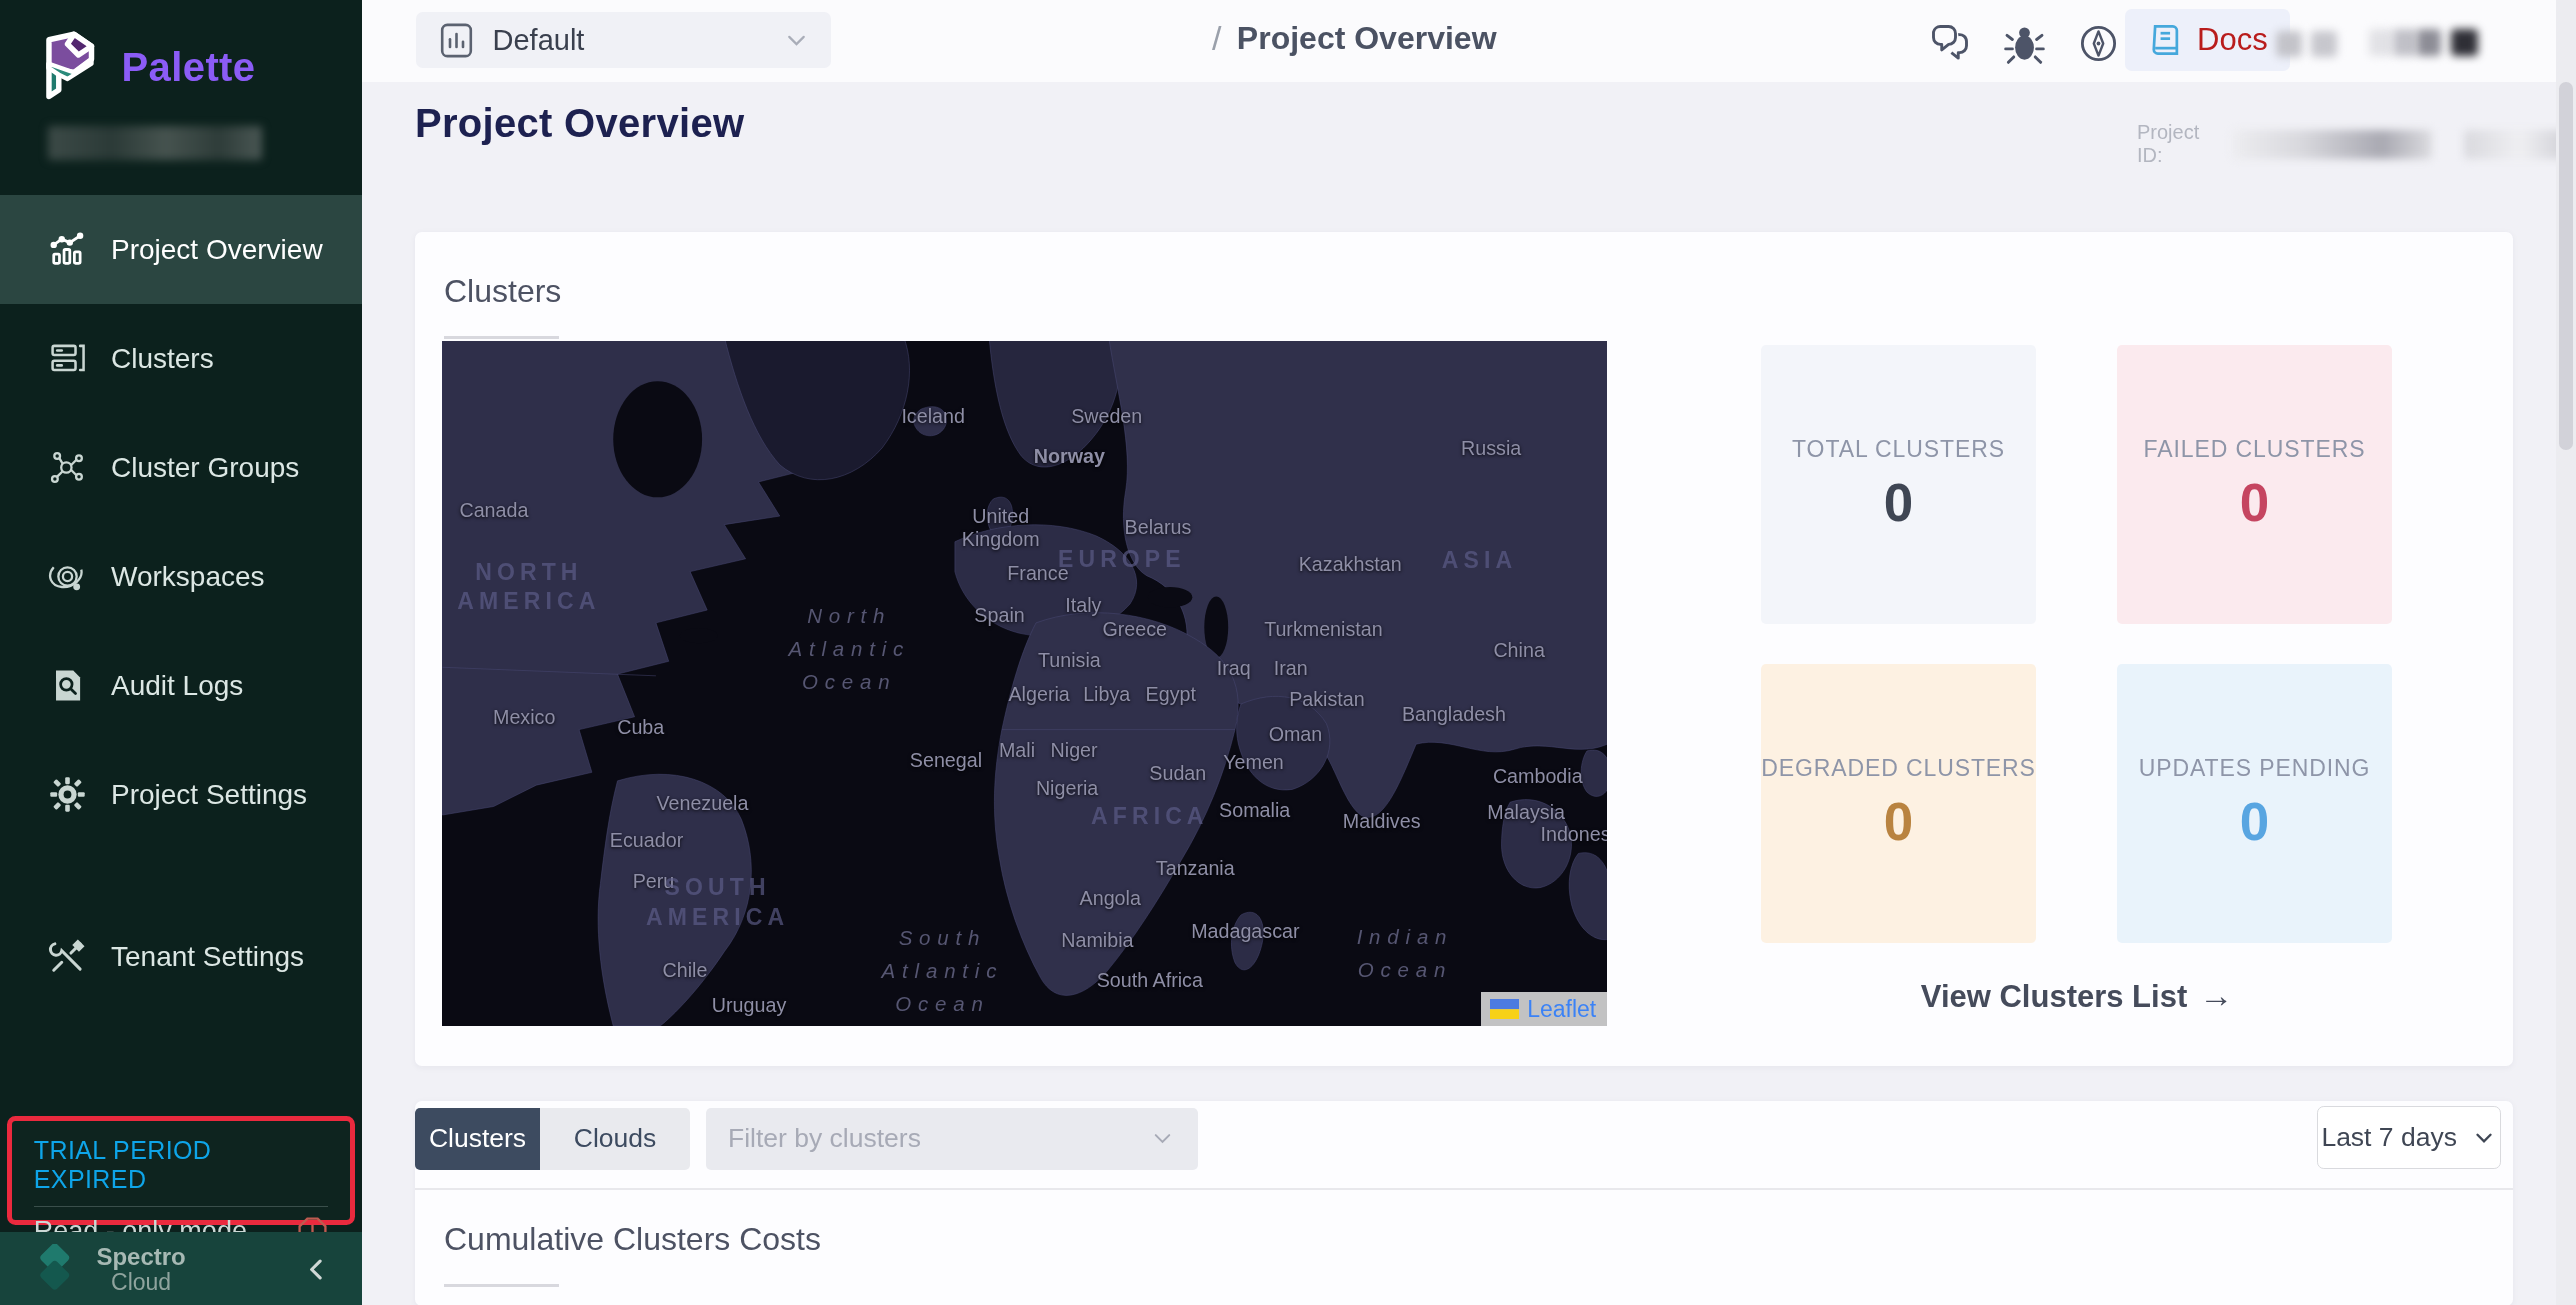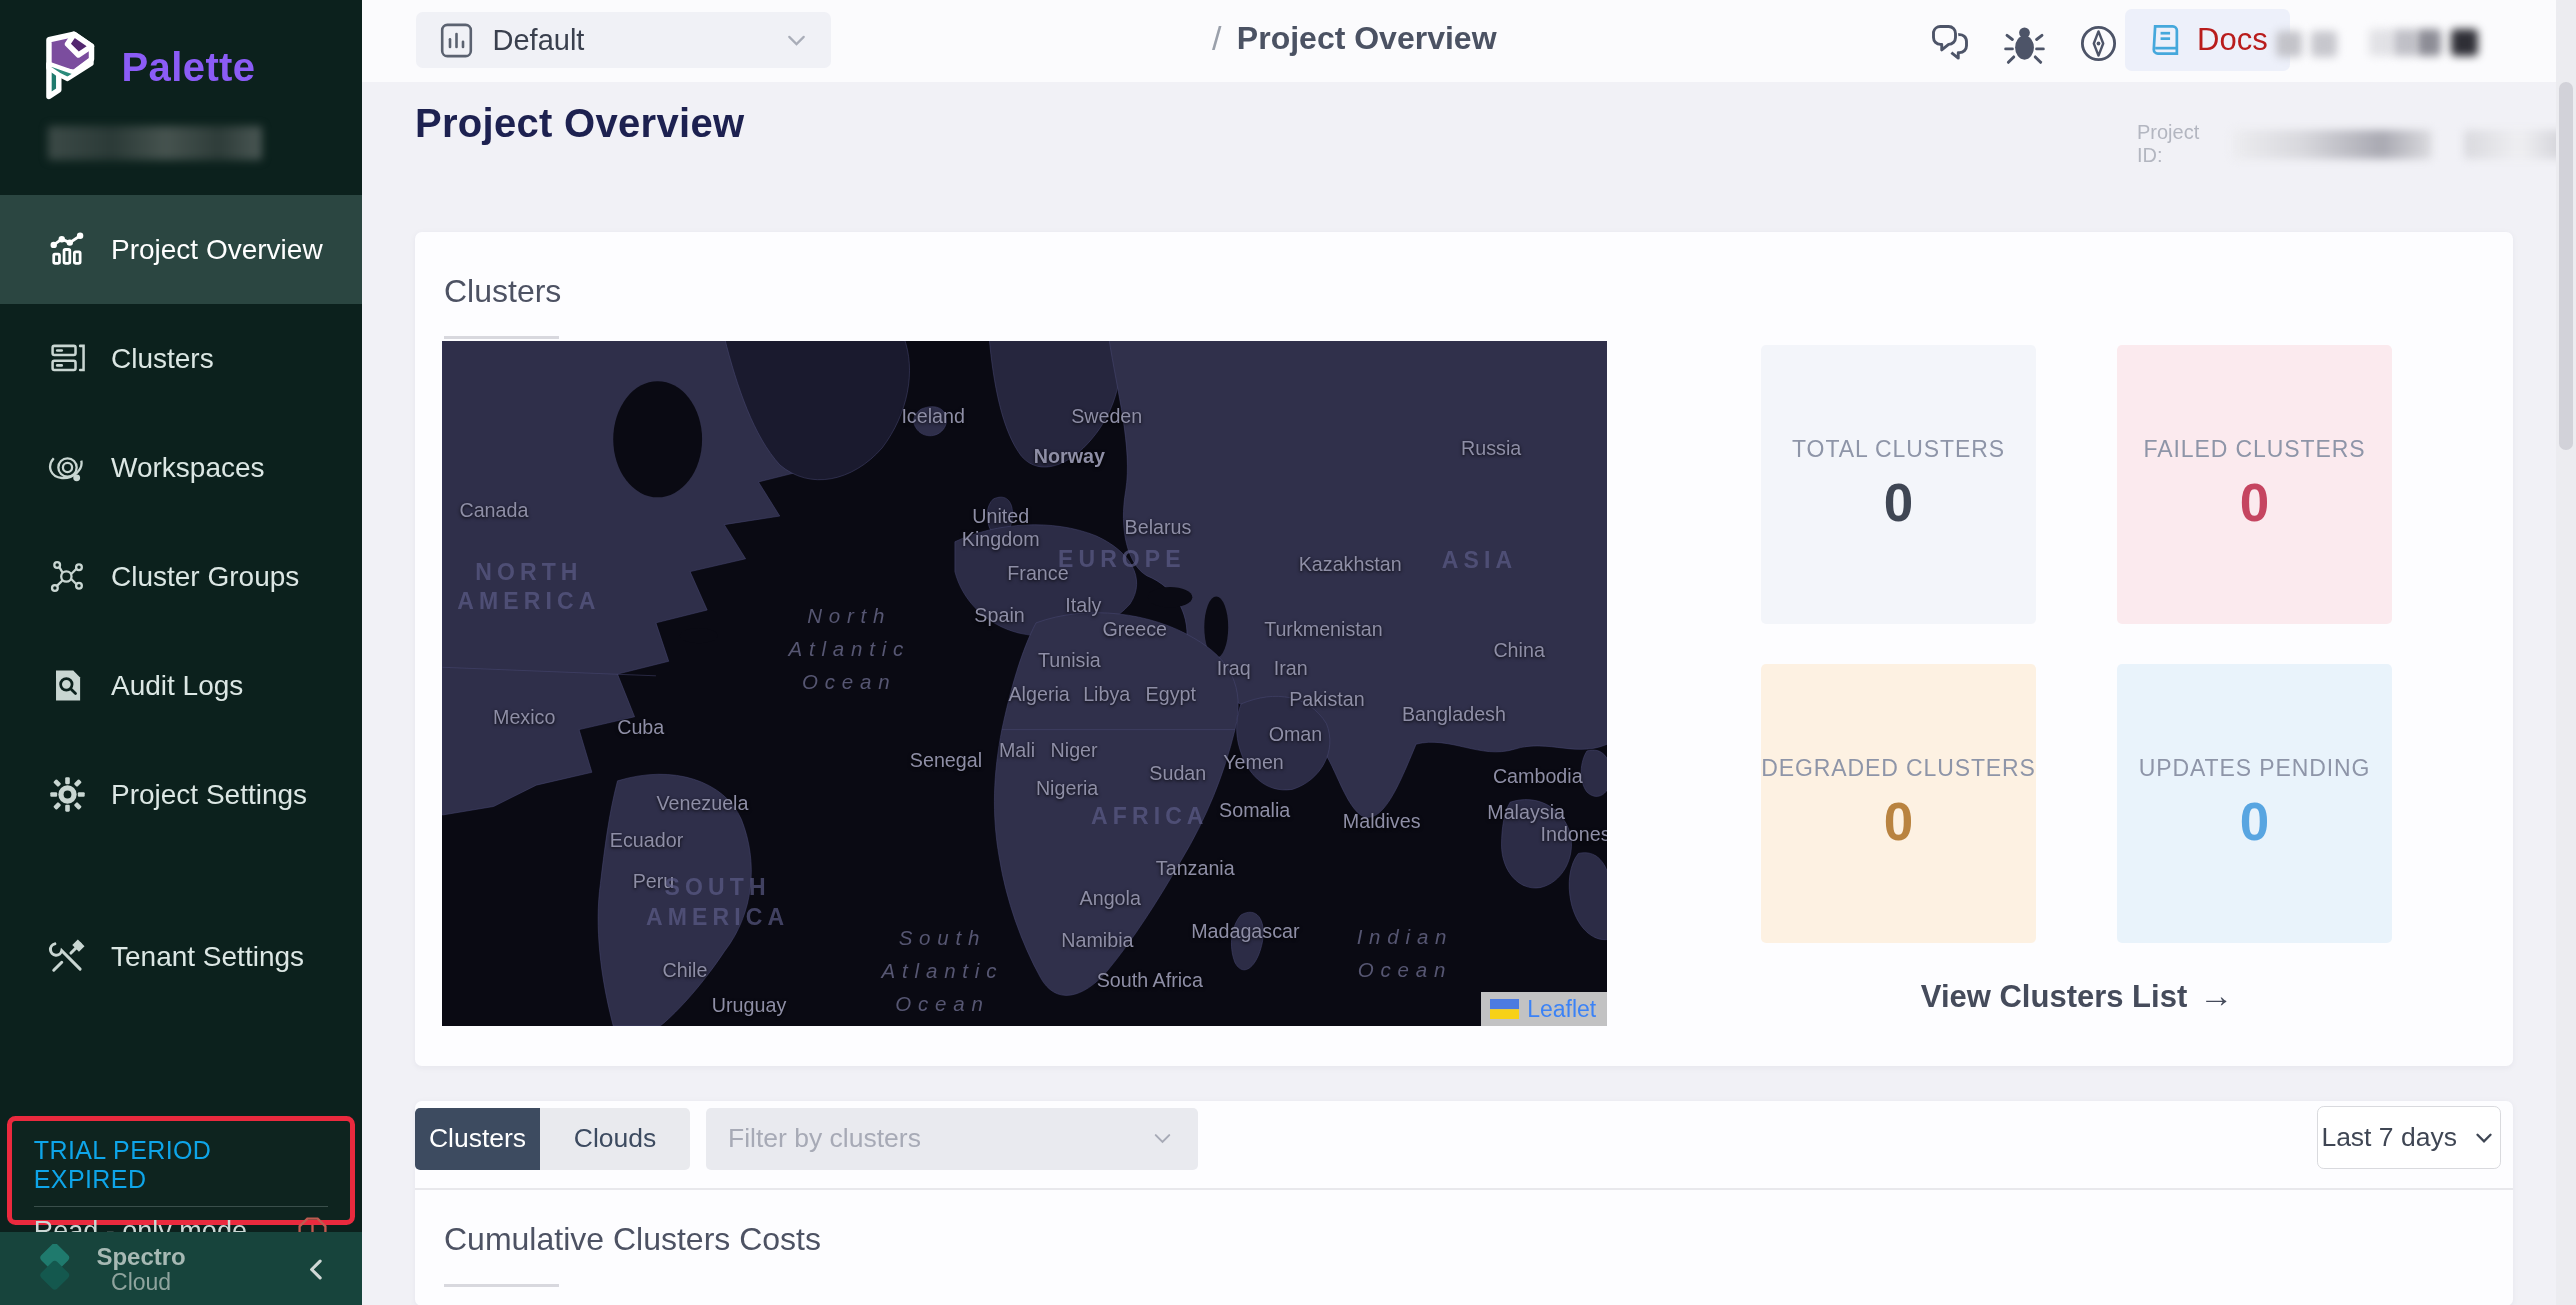--- a/index.html
+++ b/index.html
@@ -141,43 +141,43 @@
           <line x1="8" y1="10" x2="12" y2="10"></line>
             <line x1="8" y1="23" x2="12" y2="23"></line>
           <path d="M28,6 h3 v21 h-3"></path>
         </g>
       </svg>
       <span>Clusters</span>
     </div>
     <div class="nav-item">
       <svg width="39" height="39" viewBox="0 0 34 34">
         <g stroke="#c9d6d2" stroke-width="2" fill="none">
-          <circle cx="17" cy="17" r="4"></circle>
-          <circle cx="17" cy="17" r="8"></circle>
-          <path d="M5,9 a14,11 -20 1 0 24,2"></path>
-          <circle cx="25" cy="26" r="2" fill="#c9d6d2"></circle>
-        </g>
-      </svg>
-      <span>Workspaces</span>
-    </div>
-    <div class="nav-item">
-      <svg width="39" height="39" viewBox="0 0 34 34">
-        <g stroke="#c9d6d2" stroke-width="2" fill="none">
           <circle cx="16" cy="17" r="4.5"></circle>
           <circle cx="6" cy="27" r="2.5"></circle>
             <circle cx="27" cy="25" r="2.5"></circle>
           <circle cx="8" cy="7" r="2.5"></circle>
             <circle cx="27" cy="9" r="2.5"></circle>
           <line x1="13" y1="20" x2="8" y2="25"></line>
             <line x1="20" y1="19" x2="25" y2="24"></line>
           <line x1="13" y1="14" x2="10" y2="9"></line>
             <line x1="20" y1="15" x2="25" y2="10"></line>
         </g>
       </svg>
       <span>Cluster Groups</span>
+    </div>
+    <div class="nav-item">
+      <svg width="39" height="39" viewBox="0 0 34 34">
+        <g stroke="#c9d6d2" stroke-width="2" fill="none">
+          <circle cx="17" cy="17" r="4"></circle>
+          <circle cx="17" cy="17" r="8"></circle>
+          <path d="M5,9 a14,11 -20 1 0 24,2"></path>
+          <circle cx="25" cy="26" r="2" fill="#c9d6d2"></circle>
+        </g>
+      </svg>
+      <span>Workspaces</span>
     </div>
     <div class="nav-item">
       <svg width="39" height="39" viewBox="0 0 34 34">
         <g fill="#c9d6d2">
           <path d="M7,4 h15 l6,6 v20 h-21 z"></path>
         </g>
         <circle cx="16" cy="16" r="5" fill="none" stroke="#0c211d" stroke-width="2.4"></circle>
         <line x1="20" y1="20" x2="24" y2="24" stroke="#0c211d" stroke-width="2.4" stroke-linecap="round"></line>
       </svg>
       <span>Audit Logs</span>

